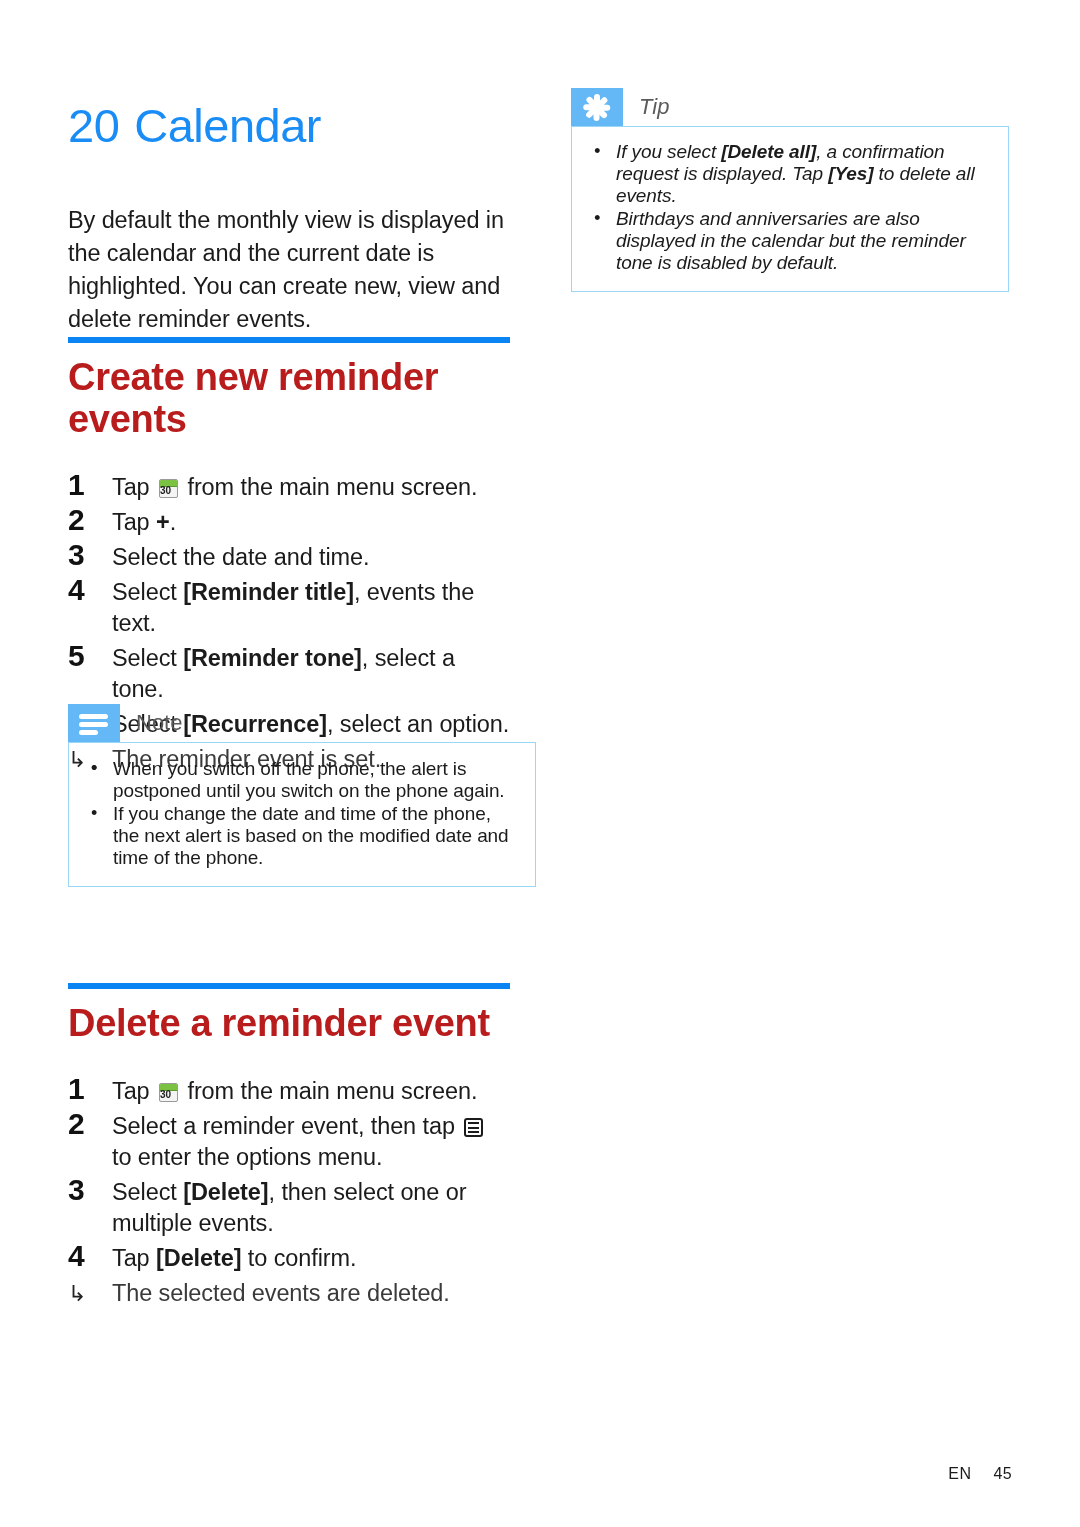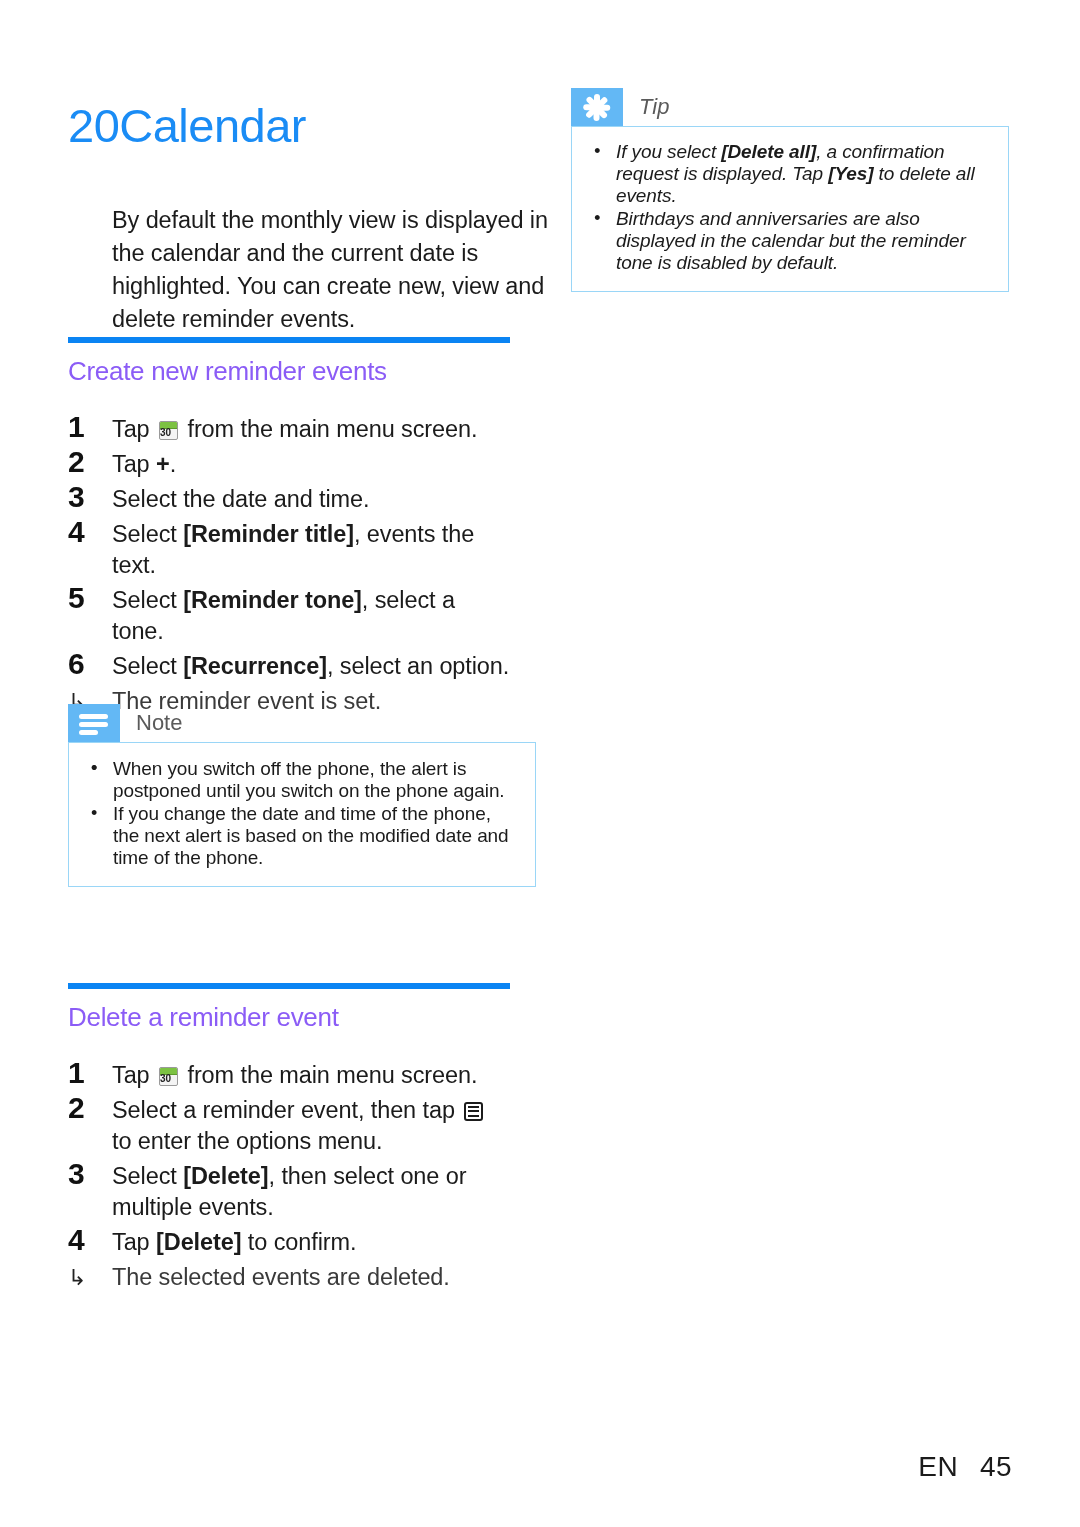--- a/index.html
+++ b/index.html
@@ -28,45 +28,44 @@
     position: absolute;
     left: 68px;
     top: 70px;
     font-size: 47px;
     font-weight: normal;
     letter-spacing: -0.5px;
     color: #1a8cf5;
     line-height: 1.05;
     white-space: nowrap;
   }
-  .chapter-title .num { margin-right: 0; }
+  .chapter-title .num { margin-right: 15px; }
 
   
   .intro {
     position: absolute;
     left: 68px;
     top: 180px;
     width: 440px;
     font-size: 23.5px;
     line-height: 33px;
     color: #1b1b1b;
     letter-spacing: -0.1px;
-    margin-left: 44px;
   }
 
   
   .rule {
     height: 6px;
     background: #0b84f3;
     width: 442px;
   }
   .section-heading {
-    font-size: 26px;
-    color: #8b5cf6;
-    font-weight: normal;
+    font-size: 38px;
+    color: #b91c1c;
+    font-weight: bold;
     letter-spacing: -0.3px;
     margin-top: 14px;
     line-height: 1.1;
   }
 
   .sec1 { position: absolute; left: 68px; top: 337px; width: 442px; }
   .sec2 { position: absolute; left: 68px; top: 983px; width: 442px; }
 
   
   .steps {
@@ -270,21 +269,21 @@
     top: 88px;
     width: 438px;
     font-style: italic;
   }
 
   
   .footer {
     position: absolute;
     right: 68px;
     bottom: 44px;
-    font-size: 28px;
+    font-size: 16px;
     color: #1b1b1b;
     letter-spacing: 0.4px;
     white-space: nowrap;
   }
   .footer .lang { margin-right: 22px; }
 </style>
 </head>
 <body>
 
 <div class="page">

